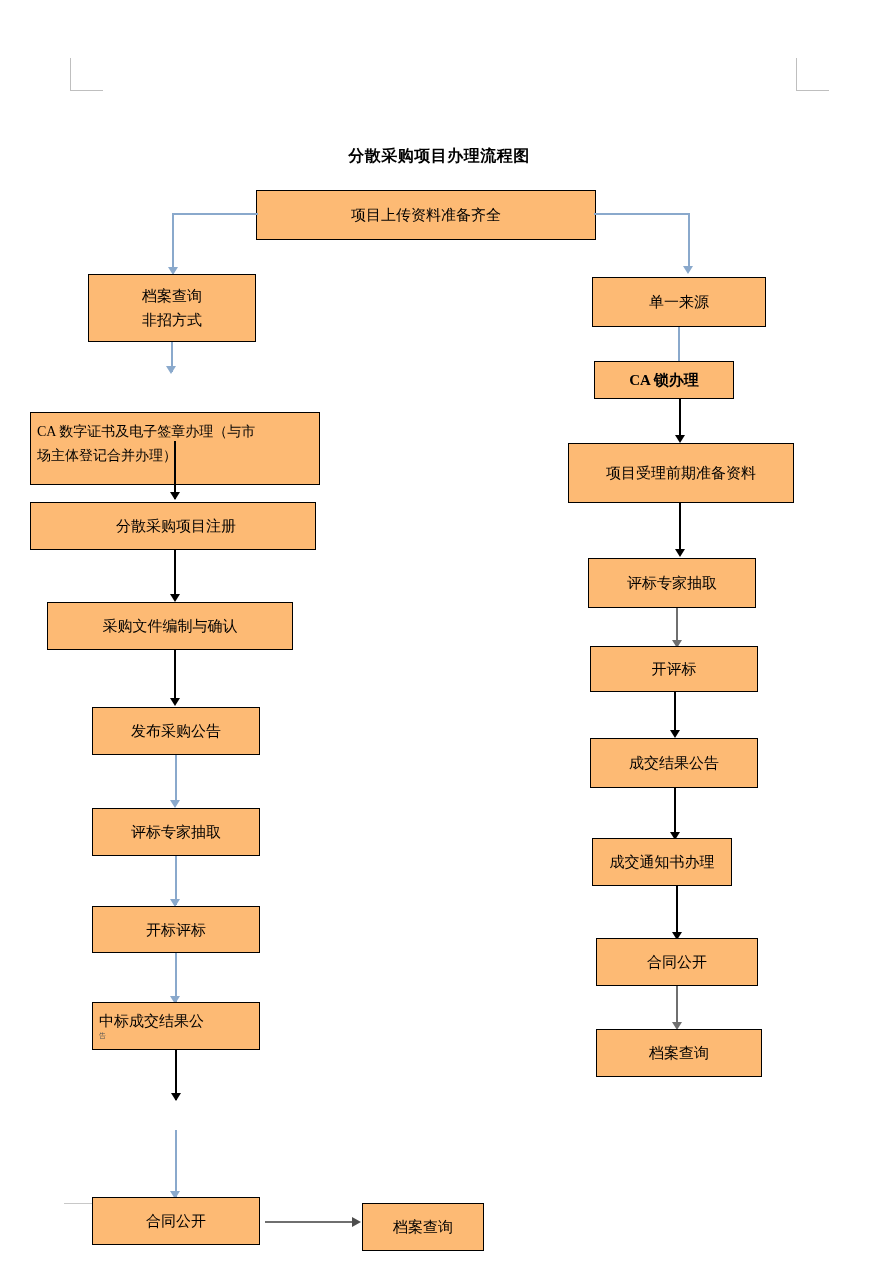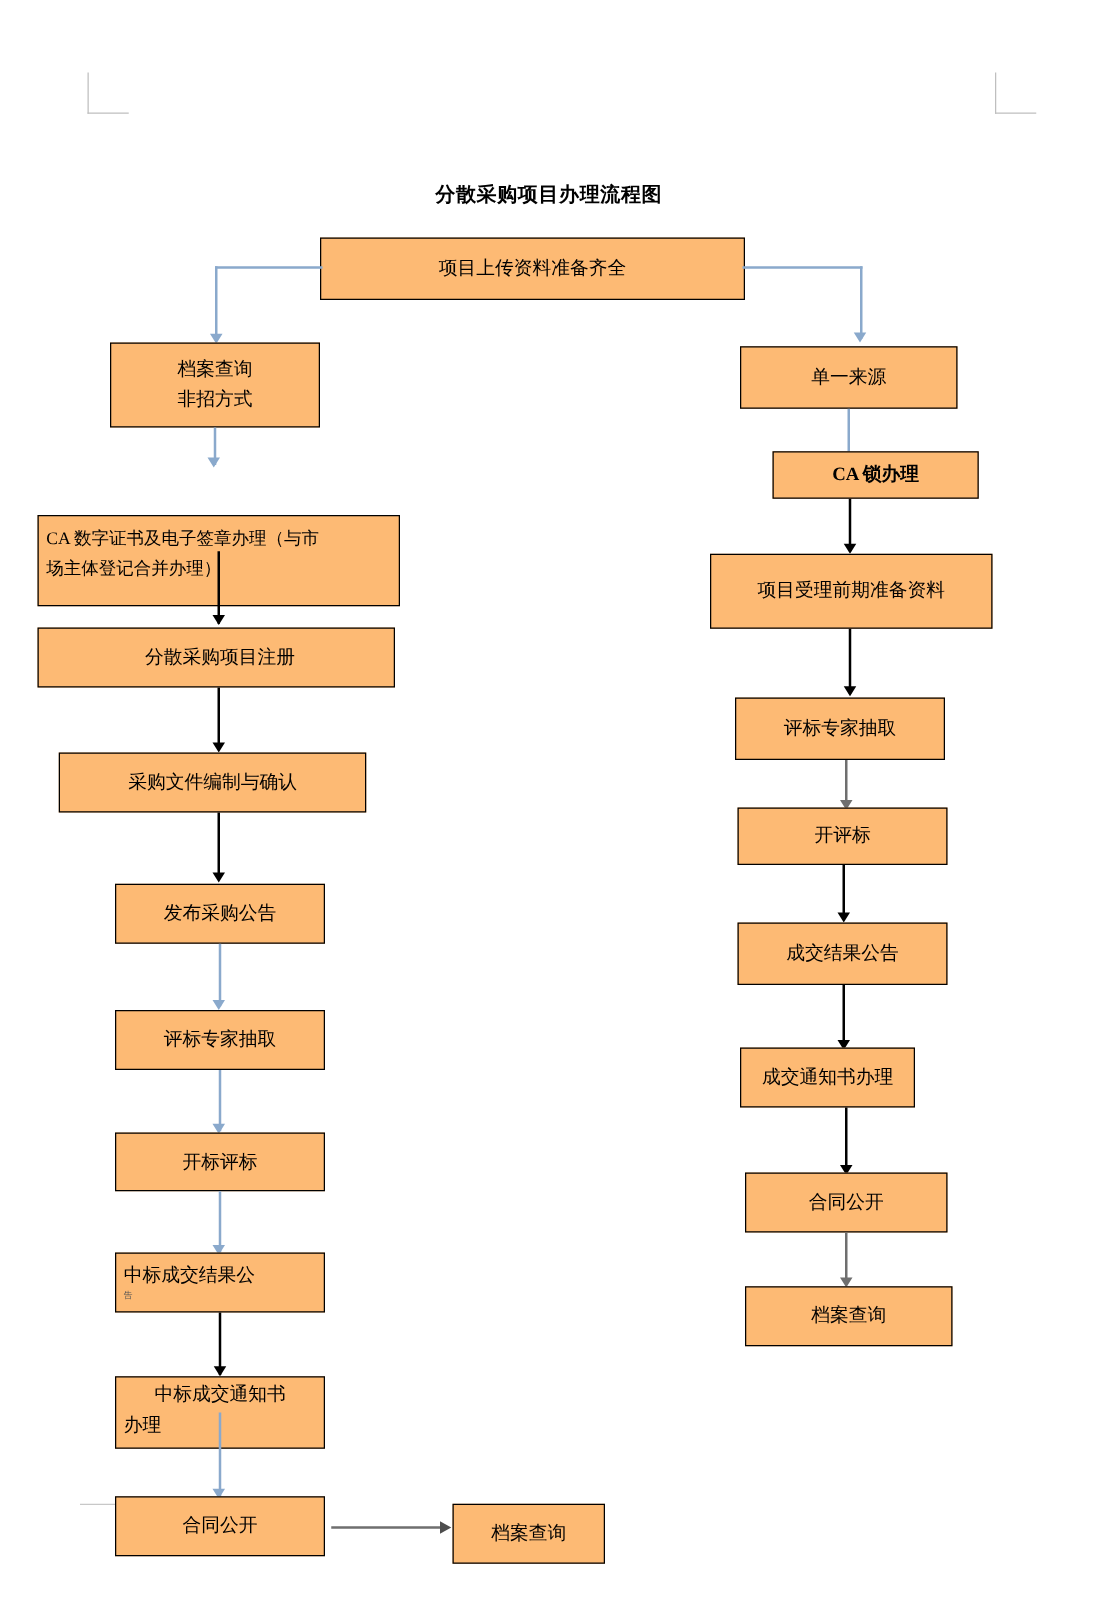--- a/index.html
+++ b/index.html
@@ -173,24 +173,20 @@
   <div class="arrow blue" style="left:170px; top:996px;"></div>
 
   <div class="node top lead" style="left:92px; top:1002px; width:168px; height:48px; flex-direction:column; padding-top:2px; font-size:15px; line-height:21px;">
     <span class="txt" style="">中标成交结果公</span>
     <span class="txt" style="text-align:left; font-size:7px; line-height:8px; color:#555;">告</span>
   </div>
 
   <div class="vline" style="left:175px; top:1050px; height:50px;"></div>
   <div class="arrow" style="left:171px; top:1093px;"></div>
 
-  <div class="node top lead" style="left:92px; top:1101px; width:168px; height:58px; flex-direction:column; padding-top:2px; line-height:25px;">
-    <span class="txt" style="text-align:center;">中标成交通知书</span>
-    <span class="txt" style="text-align:left;">办理</span>
-  </div>
 
   <div class="vline blue" style="left:175px; top:1130px; height:68px;"></div>
   <div class="arrow blue" style="left:170px; top:1191px;"></div>
 
   <div class="hline faint" style="left:64px; top:1203px; width:28px;"></div>
 
   <div class="node center" style="left:92px; top:1197px; width:168px; height:48px;">
     <span class="txt">合同公开</span>
   </div>
 
@@ -200,21 +196,21 @@
   <div class="node center" style="left:362px; top:1203px; width:122px; height:48px;">
     <span class="txt">档案查询</span>
   </div>
 
   <div class="node center" style="left:592px; top:277px; width:174px; height:50px;">
     <span class="txt">单一来源</span>
   </div>
 
   <div class="vline blue" style="left:678px; top:327px; height:36px;"></div>
 
-  <div class="node center bold" style="left:618px; top:361px; width:165px; height:38px;">
+  <div class="node center bold" style="left:594px; top:361px; width:140px; height:38px;">
     <span class="txt">CA 锁办理</span>
   </div>
 
   <div class="vline" style="left:679px; top:399px; height:42px;"></div>
   <div class="arrow" style="left:675px; top:435px;"></div>
 
   <div class="node center" style="left:568px; top:443px; width:226px; height:60px;">
     <span class="txt">项目受理前期准备资料</span>
   </div>
 

